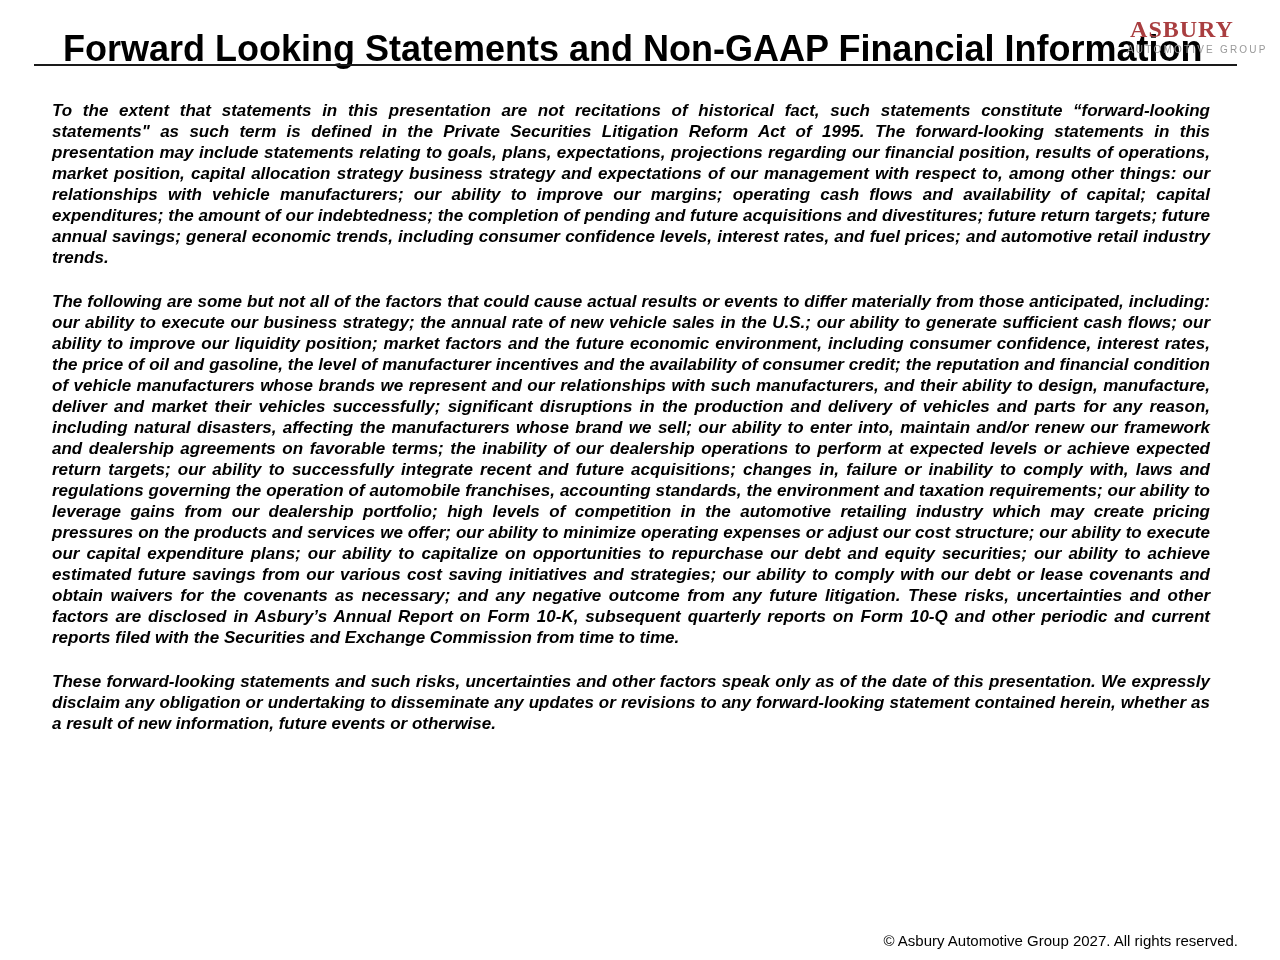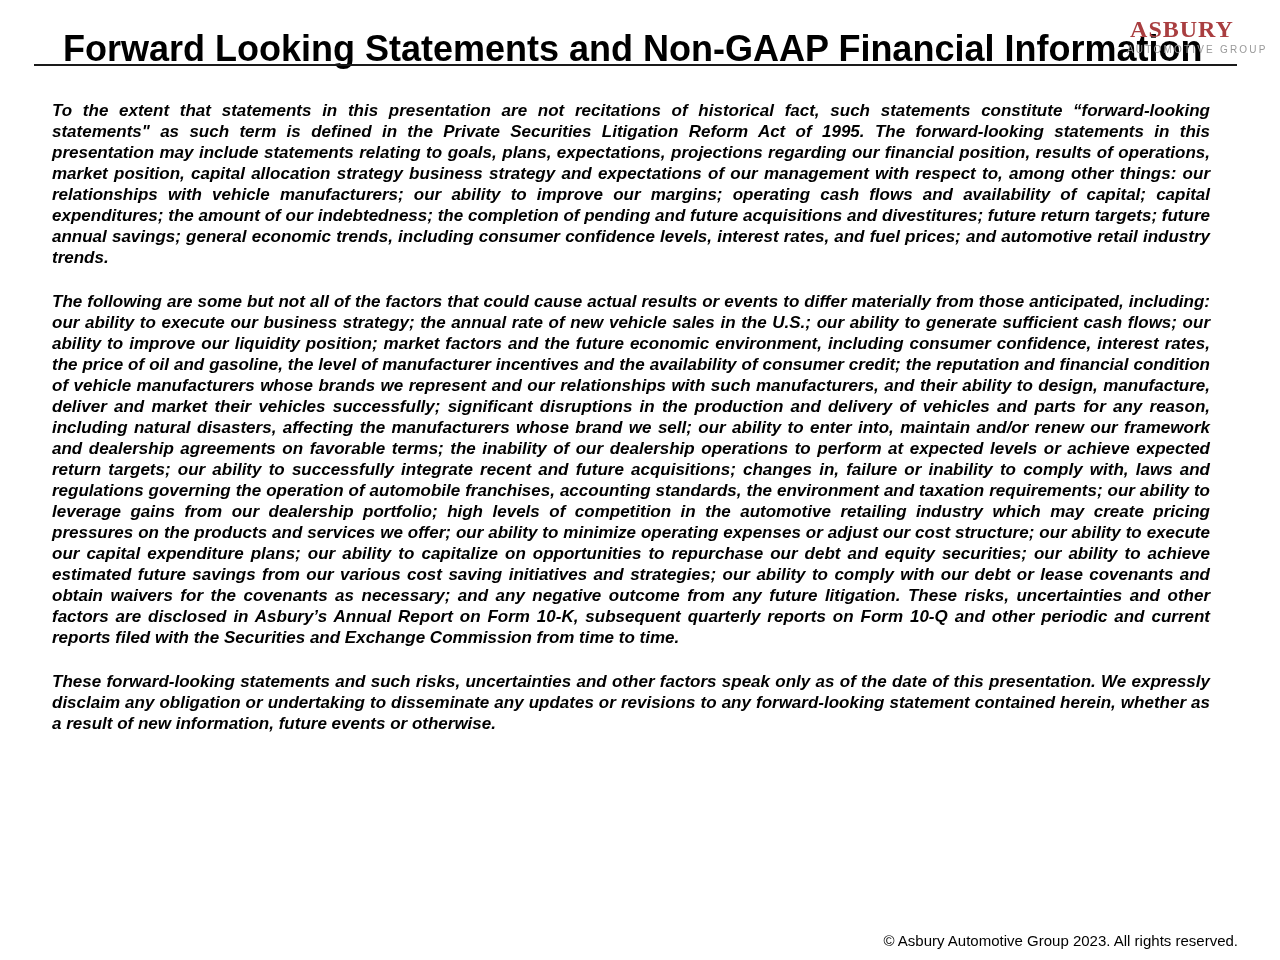--- a/index.html
+++ b/index.html
@@ -99,15 +99,15 @@
     <span class="logo-wordmark">ASBURY</span>
     <span class="logo-tagline">AUTOMOTIVE GROUP</span>
   </div>
 
   <div class="body-text">
     <p>To the extent that statements in this presentation are not recitations of historical fact, such statements constitute “forward-looking statements" as such term is defined in the Private Securities Litigation Reform Act of 1995. The forward-looking statements in this presentation may include statements relating to goals, plans, expectations, projections regarding our financial position, results of operations, market position, capital allocation strategy business strategy and expectations of our management with respect to, among other things: our relationships with vehicle manufacturers; our ability to improve our margins; operating cash flows and availability of capital; capital expenditures; the amount of our indebtedness; the completion of pending and future acquisitions and divestitures; future return targets; future annual savings; general economic trends, including consumer confidence levels, interest rates, and fuel prices; and automotive retail industry trends.</p>
     <p>The following are some but not all of the factors that could cause actual results or events to differ materially from those anticipated, including: our ability to execute our business strategy; the annual rate of new vehicle sales in the U.S.; our ability to generate sufficient cash flows; our ability to improve our liquidity position; market factors and the future economic environment, including consumer confidence, interest rates, the price of oil and gasoline, the level of manufacturer incentives and the availability of consumer credit; the reputation and financial condition of vehicle manufacturers whose brands we represent and our relationships with such manufacturers, and their ability to design, manufacture, deliver and market their vehicles successfully; significant disruptions in the production and delivery of vehicles and parts for any reason, including natural disasters, affecting the manufacturers whose brand we sell; our ability to enter into, maintain and/or renew our framework and dealership agreements on favorable terms; the inability of our dealership operations to perform at expected levels or achieve expected return targets; our ability to successfully integrate recent and future acquisitions; changes in, failure or inability to comply with, laws and regulations governing the operation of automobile franchises, accounting standards, the environment and taxation requirements; our ability to leverage gains from our dealership portfolio; high levels of competition in the automotive retailing industry which may create pricing pressures on the products and services we offer; our ability to minimize operating expenses or adjust our cost structure; our ability to execute our capital expenditure plans; our ability to capitalize on opportunities to repurchase our debt and equity securities; our ability to achieve estimated future savings from our various cost saving initiatives and strategies; our ability to comply with our debt or lease covenants and obtain waivers for the covenants as necessary; and any negative outcome from any future litigation.  These risks, uncertainties and other factors are disclosed in Asbury’s Annual Report on Form 10-K, subsequent quarterly reports on Form 10-Q and other periodic and current reports filed with the Securities and Exchange Commission from time to time.</p>
     <p>These forward-looking statements and such risks, uncertainties and other factors speak only as of the date of this presentation.  We expressly disclaim any obligation or undertaking to disseminate any updates or revisions to any forward-looking statement contained herein, whether as a result of new information, future events or otherwise.</p>
   </div>
 
-  <div class="copyright">© Asbury Automotive Group 2023. All rights reserved.</div>
+  <div class="copyright">© Asbury Automotive Group 2027. All rights reserved.</div>
 
 </div>
 
 </body></html>

